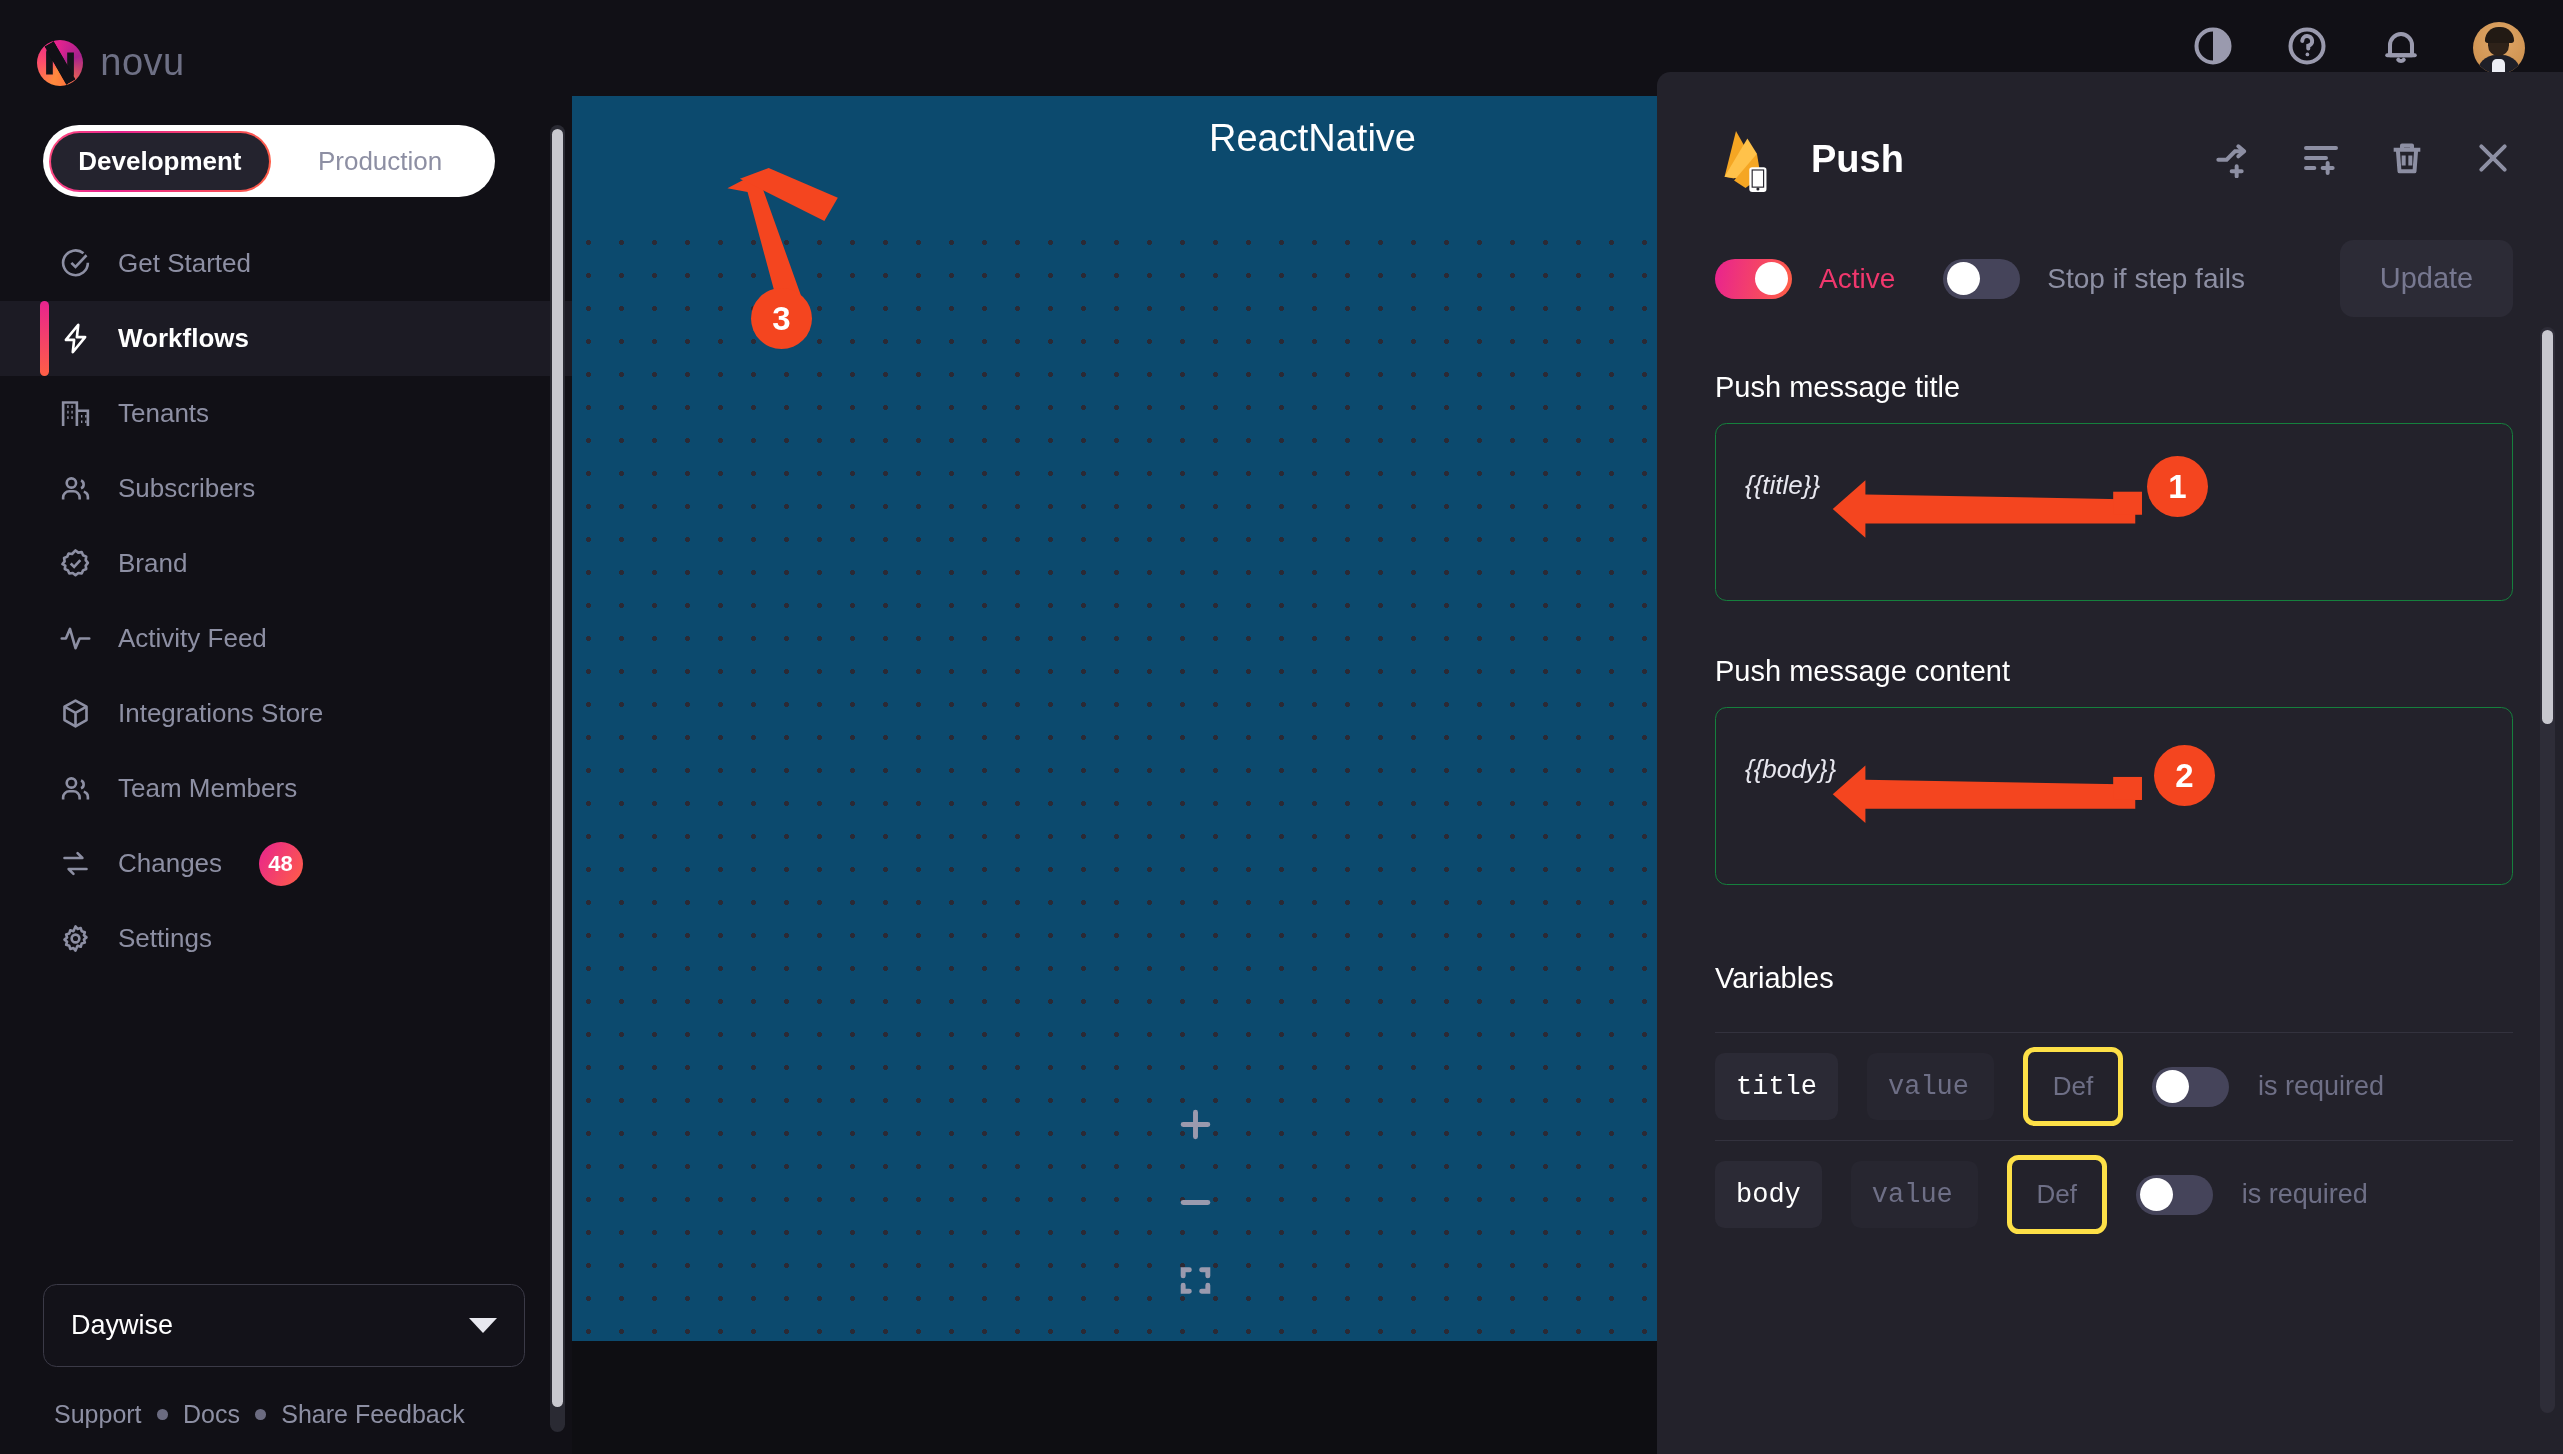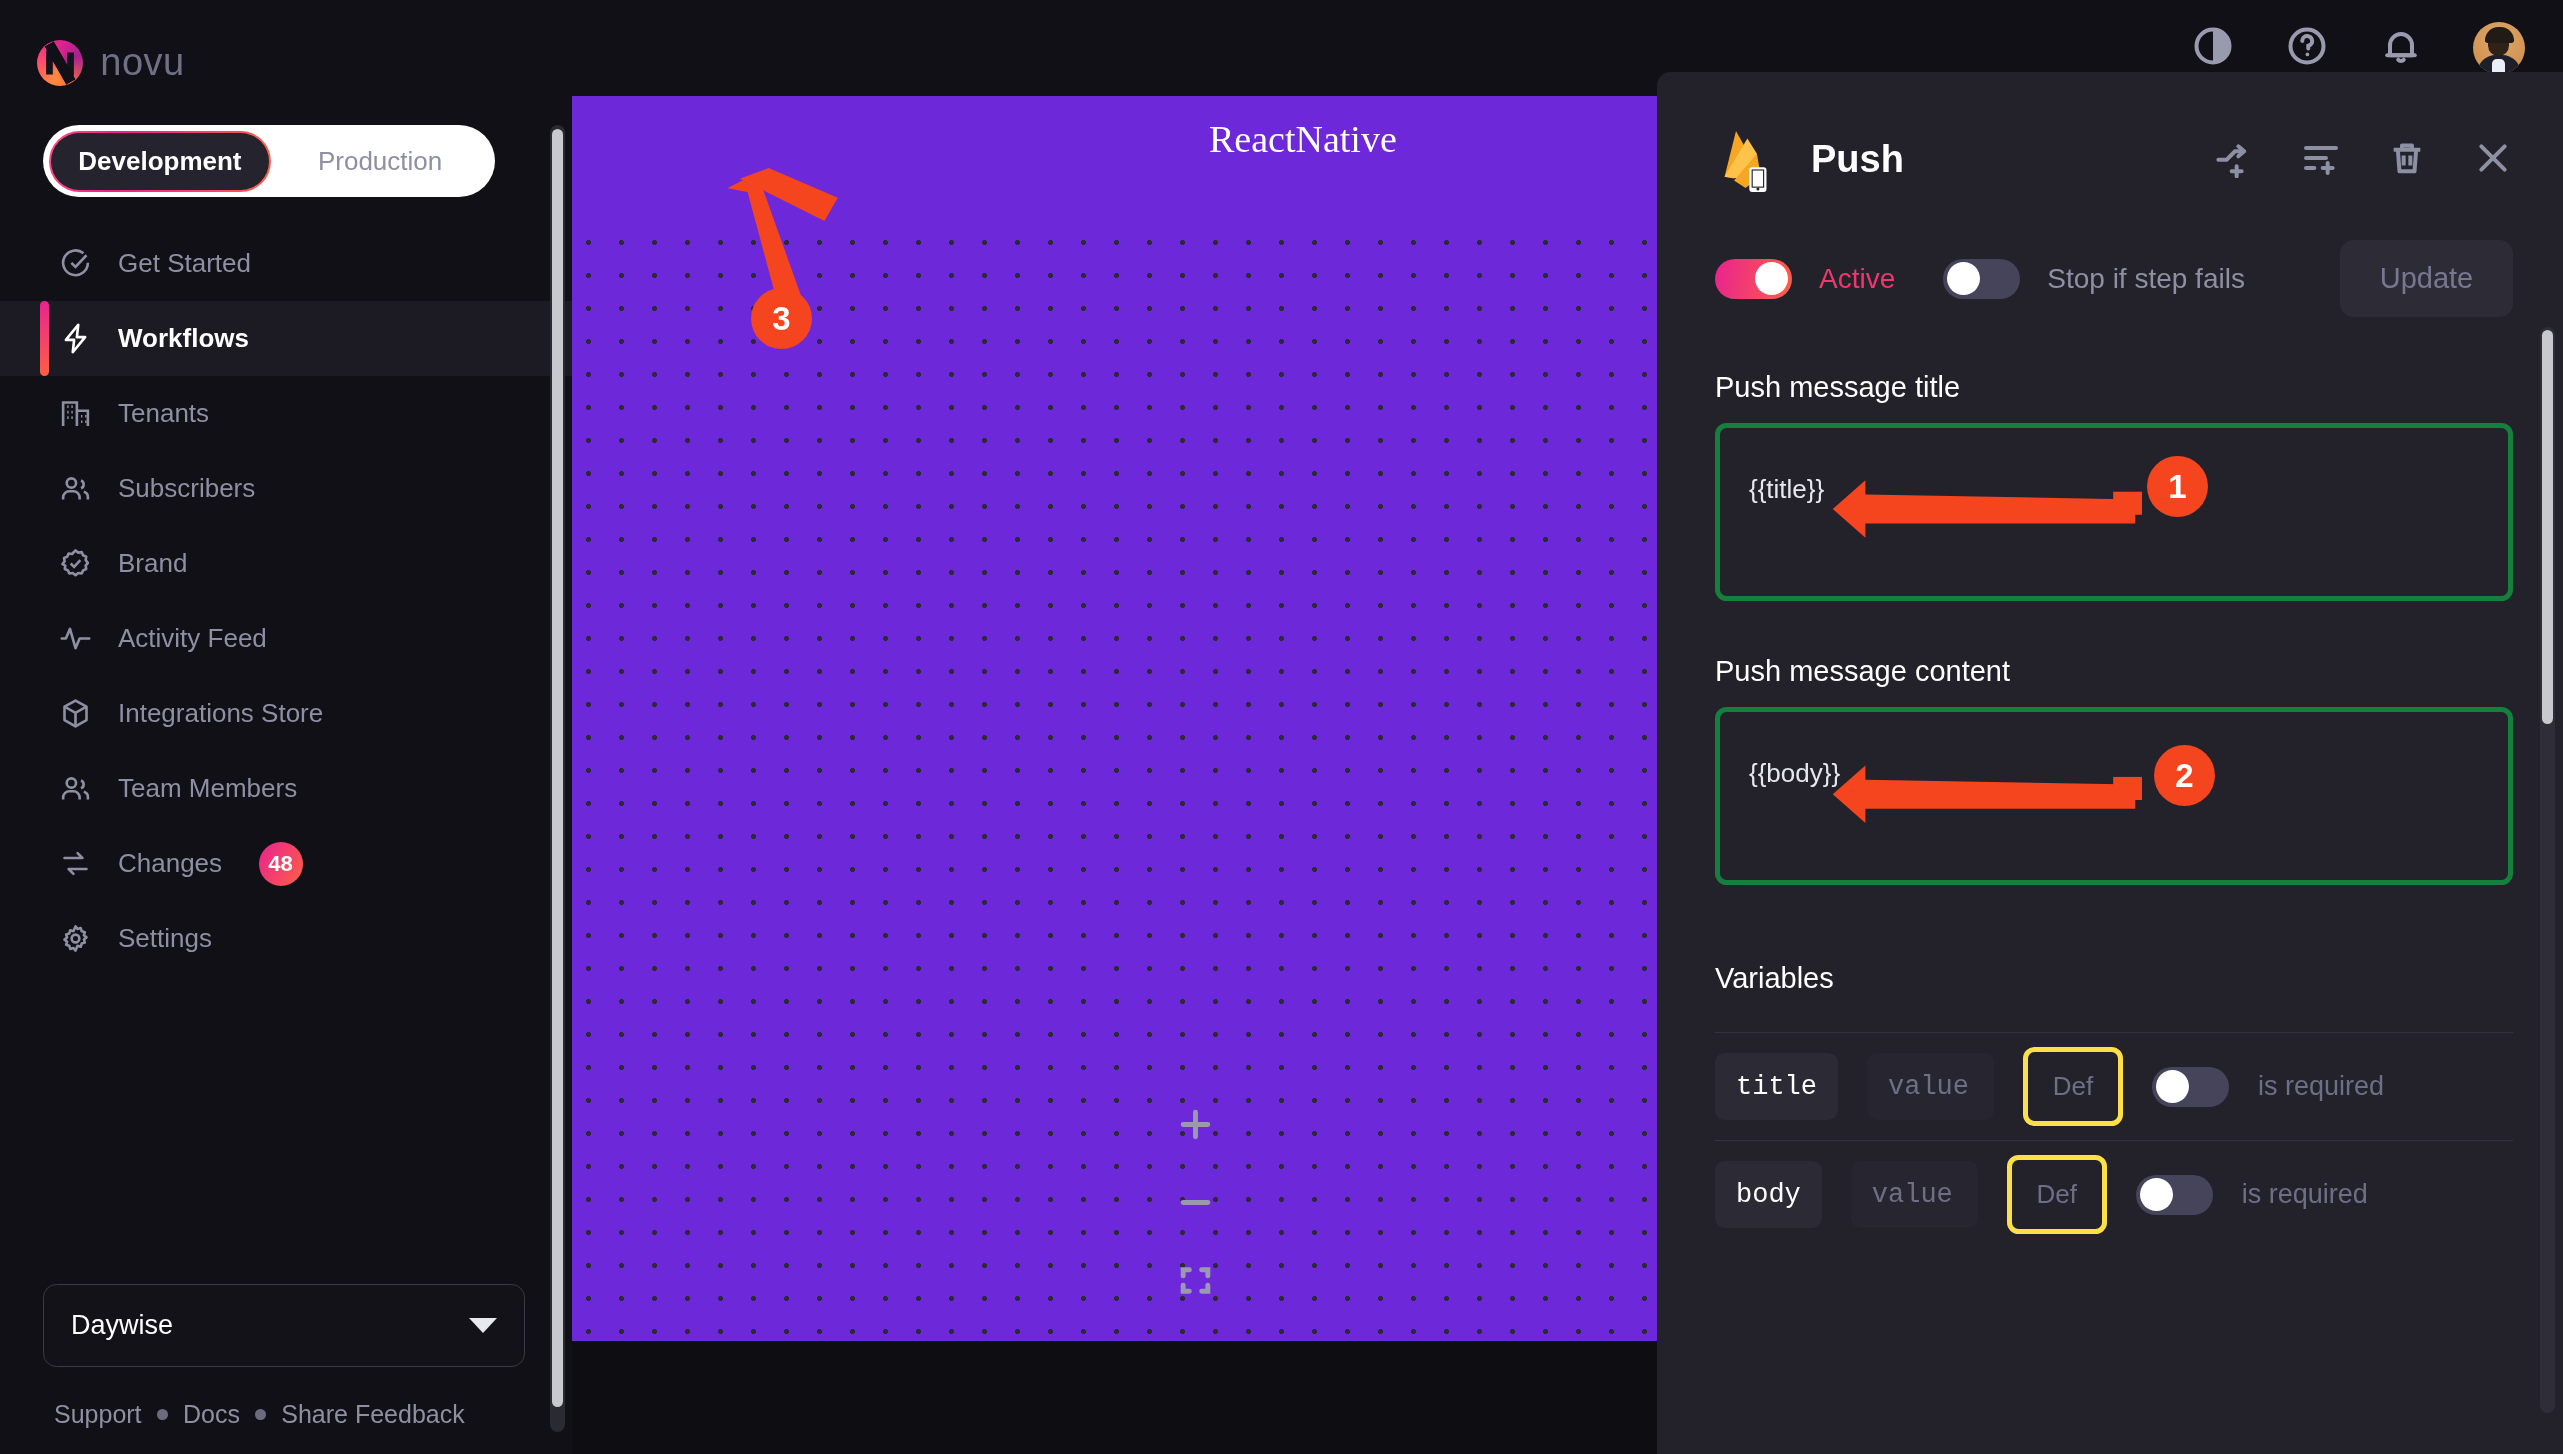--- a/index.html
+++ b/index.html
@@ -75,21 +75,21 @@
   .foot-links {
     display: flex; align-items: center; gap: 15.4px; color: #8d8fa3;
     font-size: 25px; padding: 33px 0 0 54px;
   }
   .dot-sep { width: 10.6px; height: 10.6px; border-radius: 50%; background: #6b6b80; display: inline-block; }
 
   .sb-scroll { position: absolute; right: 6.7px; top: 125px; width: 15.4px; height: 1307px; background: #2a2a33; border-radius: 7.7px; }
   .sb-thumb { position: absolute; left: 1.9px; top: 3.8px; width: 11.5px; height: 1278px; background: #c8c8cf; border-radius: 6.7px; }
 
   
-  .canvas { position: relative; flex: 1; background: #6d28d9; overflow: hidden; font-family: Liberation Serif, serif; }
+  .canvas { position: relative; flex: 1; background: #0c4a6e; overflow: hidden; }
   .canvas-dots {
     position: absolute; left: 0; top: 226px; right: 0; bottom: 0;
     background-image: radial-gradient(#2b2a35 2.3px, transparent 2.3px);
     background-size: 33px 33px;
   }
   .wf-title {
     position: absolute; left: 637px; top: 117px; font-size: 38px; color: #fff; font-weight: 500;
   }
   .node {
     position: absolute; background: #28272f; border-radius: 17.3px;
@@ -150,21 +150,21 @@
   .switch.on .knob { right: 3.8px; } .switch.off .knob { left: 3.8px; }
   .lbl-active { color: #f0376d; font-size: 28px; }
   .lbl-stop { color: #8d8fa3; font-size: 28px; }
   .update-btn {
     margin-left: auto; width: 173px; height: 77px; border-radius: 13.4px; background: #2c2b36;
     display: flex; align-items: center; justify-content: center; color: #777890; font-size: 29px;
   }
 
   .field-block { padding: 0 50px 0 58px; }
   .field-label { color: #fff; font-size: 29px; margin-top: 54px; margin-bottom: 19px; }
-  .field-box { border: 5px solid #15803d; border-radius: 11.5px; background: #23222b; position: relative; }
+  .field-box { border: 1px solid #15803d; border-radius: 11.5px; background: #23222b; position: relative; font-style: italic; }
   .field-box.title-box { height: 178px; }
   .field-box.content-box { height: 178px; }
   .field-text { color: #e7e7ef; font-size: 26px; padding: 46px 0 0 29px; }
 
   .variables-h { color: #fff; font-size: 29px; padding: 77px 0 0 58px; }
   .var-table { margin: 37px 50px 0 58px; }
   .var-row {
     display: flex; align-items: center; gap: 29px; height: 108px; border-top: 1px solid #33323e;
   }
   .var-key {

